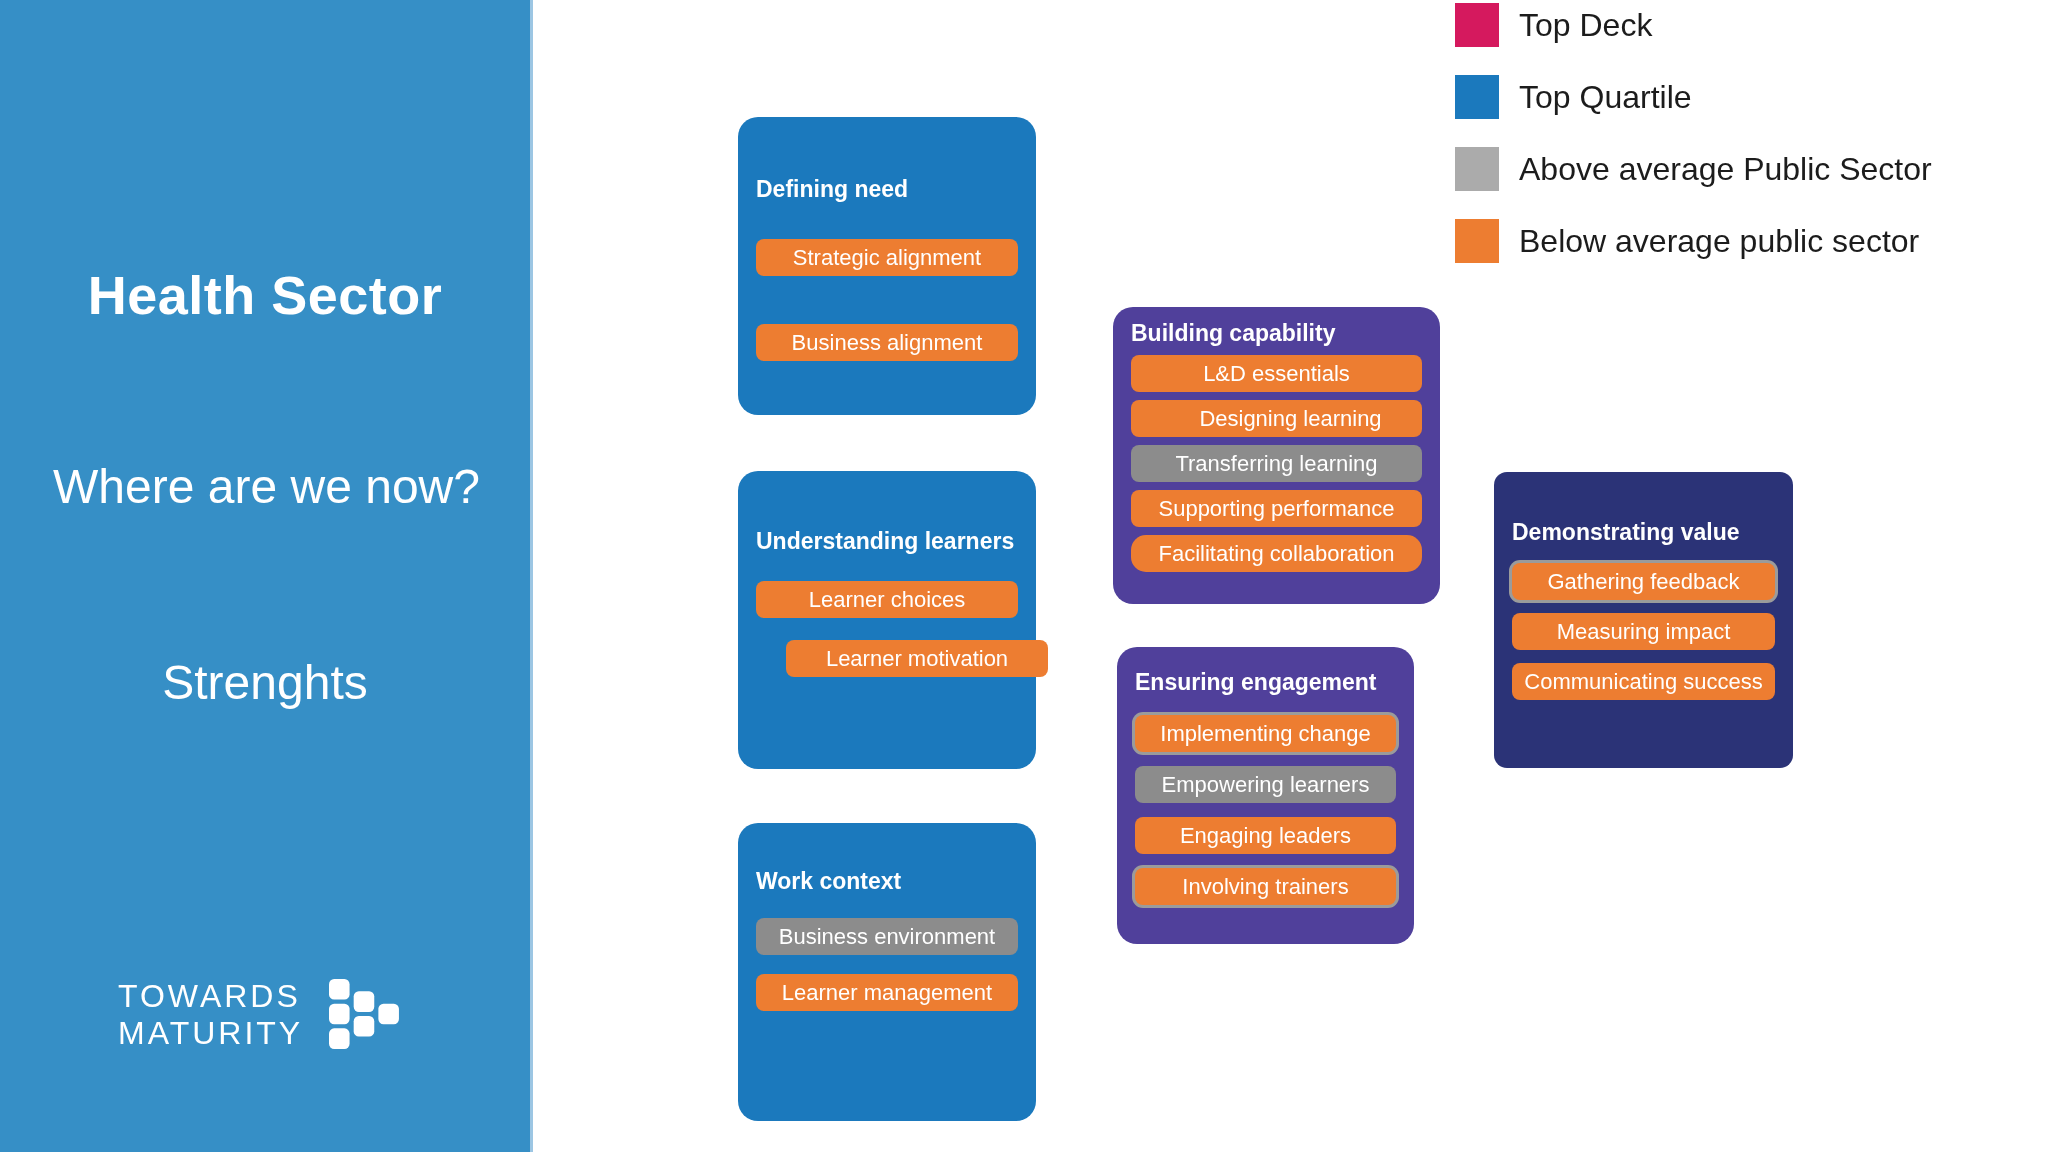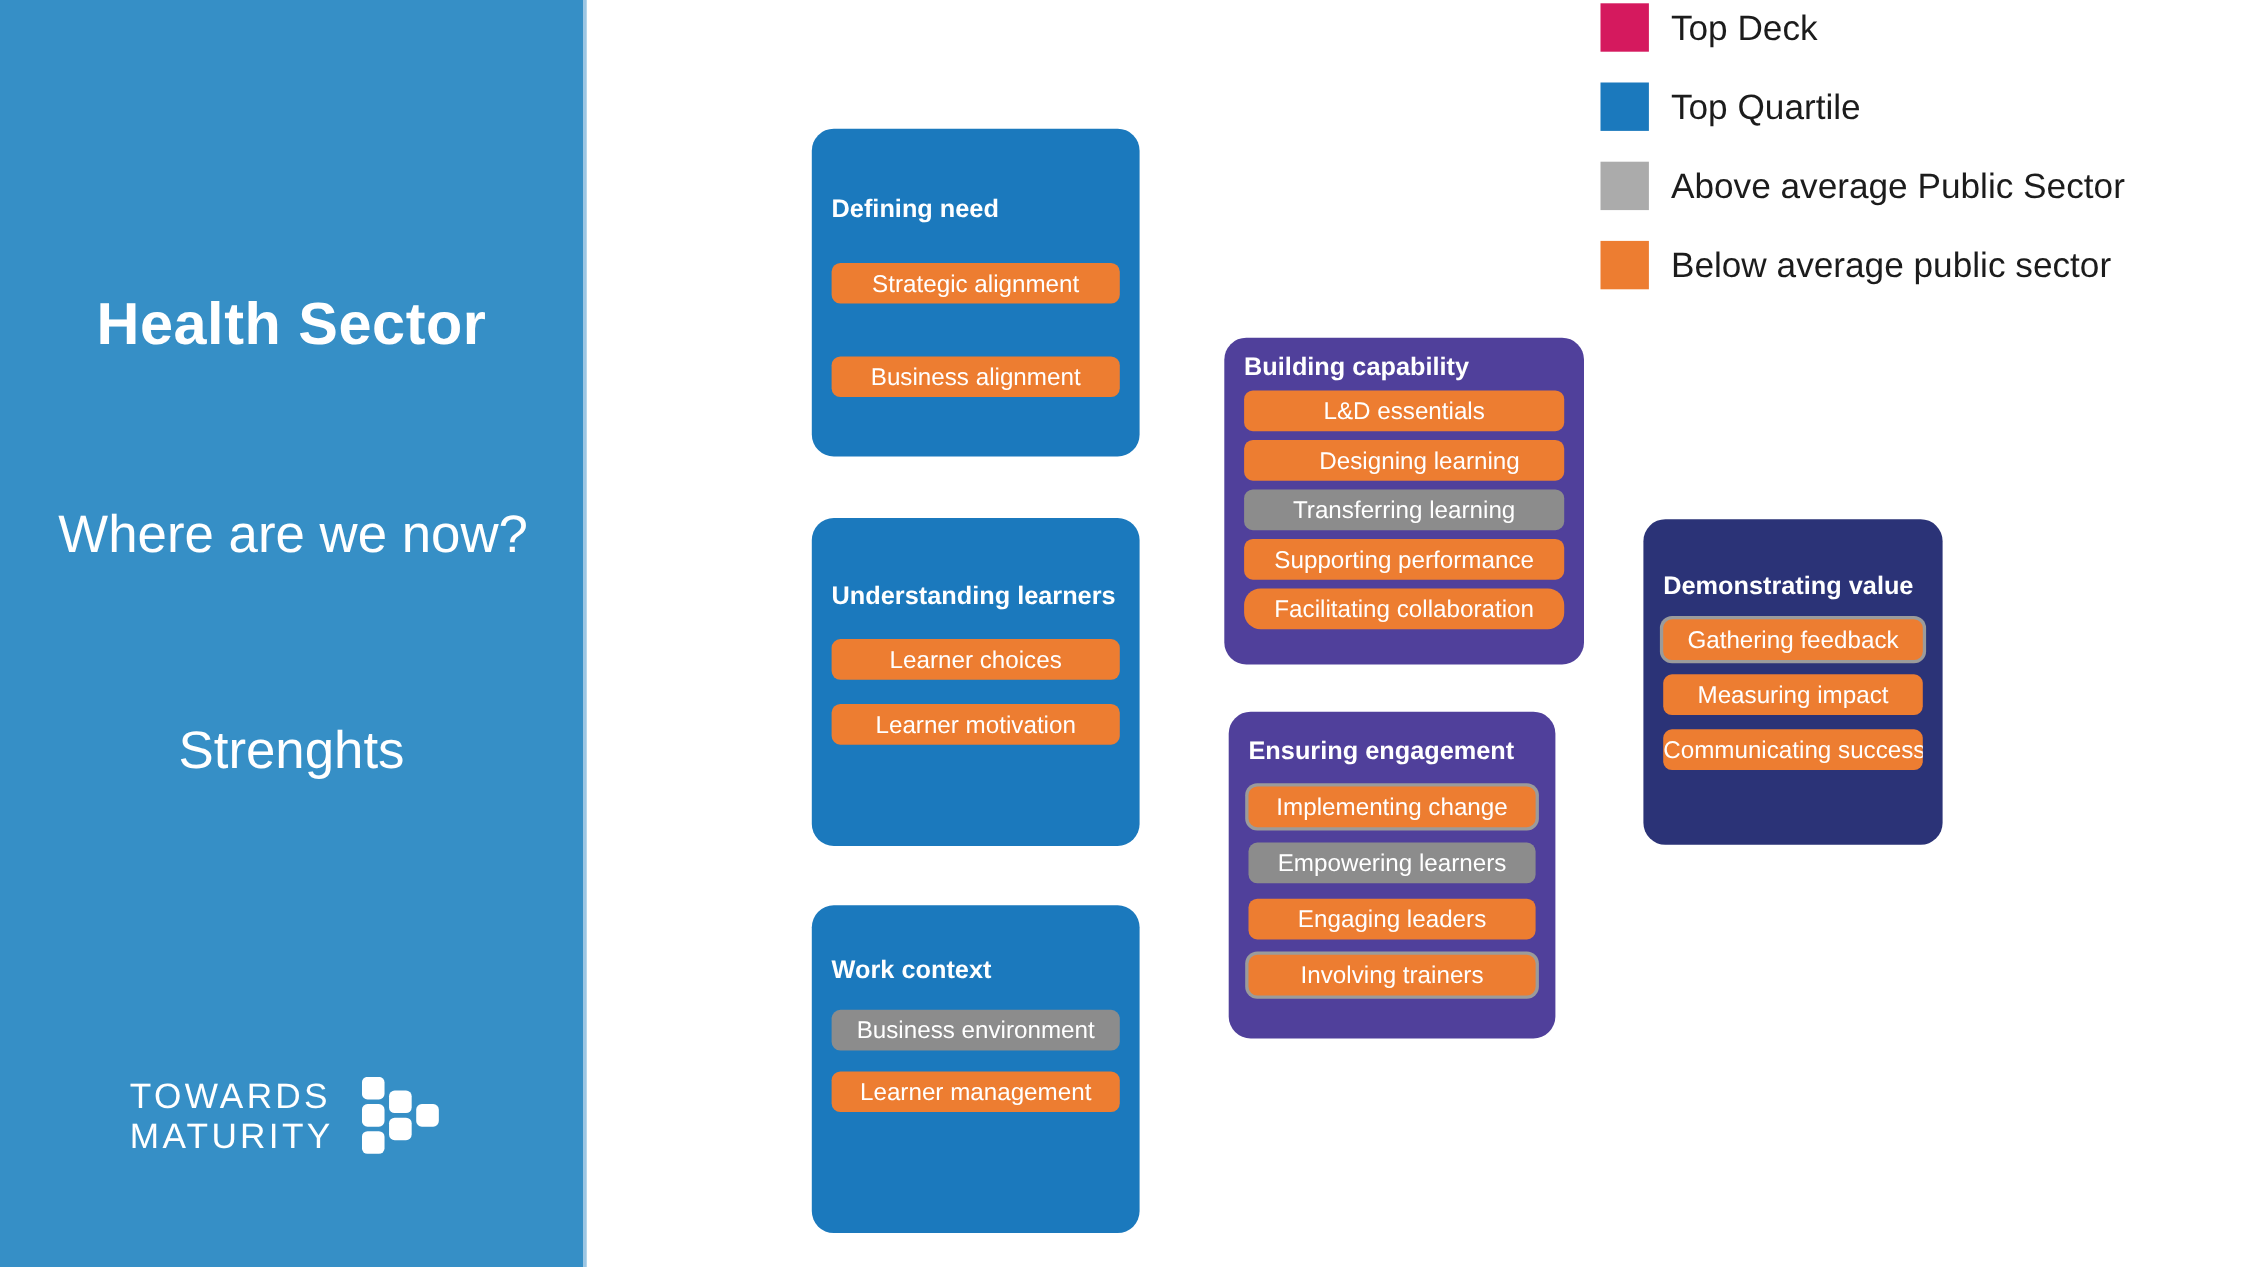--- a/index.html
+++ b/index.html
@@ -75,21 +75,21 @@
   .c3 .pills { margin-top:23px; gap:19px; }
 
   .c4 { left:1113px; top:307px; width:327px; height:297px; }
   .c4 .card-title { margin-top:12px; }
   .c4 .pills { margin-top:8px; gap:8px; }
 
   .c5 { left:1117px; top:647px; width:297px; height:297px; }
   .c5 .card-title { margin-top:21px; }
   .c5 .pills { margin-top:19px; gap:14px; }
 
-  .c6 { left:1494px; top:472px; width:272px; height:296px; }
+  .c6 { left:1494px; top:472px; width:299px; height:296px;border-radius:13px; }
   .c6 .card-title { margin-top:46px; }
   .c6 .pills { margin-top:17px; gap:13px; }
 </style>
 </head>
 <body>
 
 <div class="stage">
 
   <aside class="sidebar">
     <h1 class="side-title">Health Sector</h1>
@@ -136,21 +136,21 @@
     <div class="pills">
       <div class="pill" style="background: rgb(237, 125, 49);">Strategic alignment</div>
       <div class="pill" style="background: rgb(237, 125, 49);">Business alignment</div>
     </div>
   </section>
 
   <section class="card c2" style="background: rgb(27, 121, 189);">
     <h2 class="card-title">Understanding learners</h2>
     <div class="pills">
       <div class="pill" style="background: rgb(237, 125, 49);">Learner choices</div>
-      <div class="pill" style="background: rgb(237, 125, 49);">Learner motivation</div>
+      <div class="pill" style="background: rgb(237, 125, 49); margin-left: 30px;">Learner motivation</div>
     </div>
   </section>
 
   <section class="card c3" style="background: rgb(27, 121, 189);">
     <h2 class="card-title">Work context</h2>
     <div class="pills">
       <div class="pill" style="background: rgb(140, 140, 140);">Business environment</div>
       <div class="pill" style="background: rgb(237, 125, 49);">Learner management</div>
     </div>
   </section>

